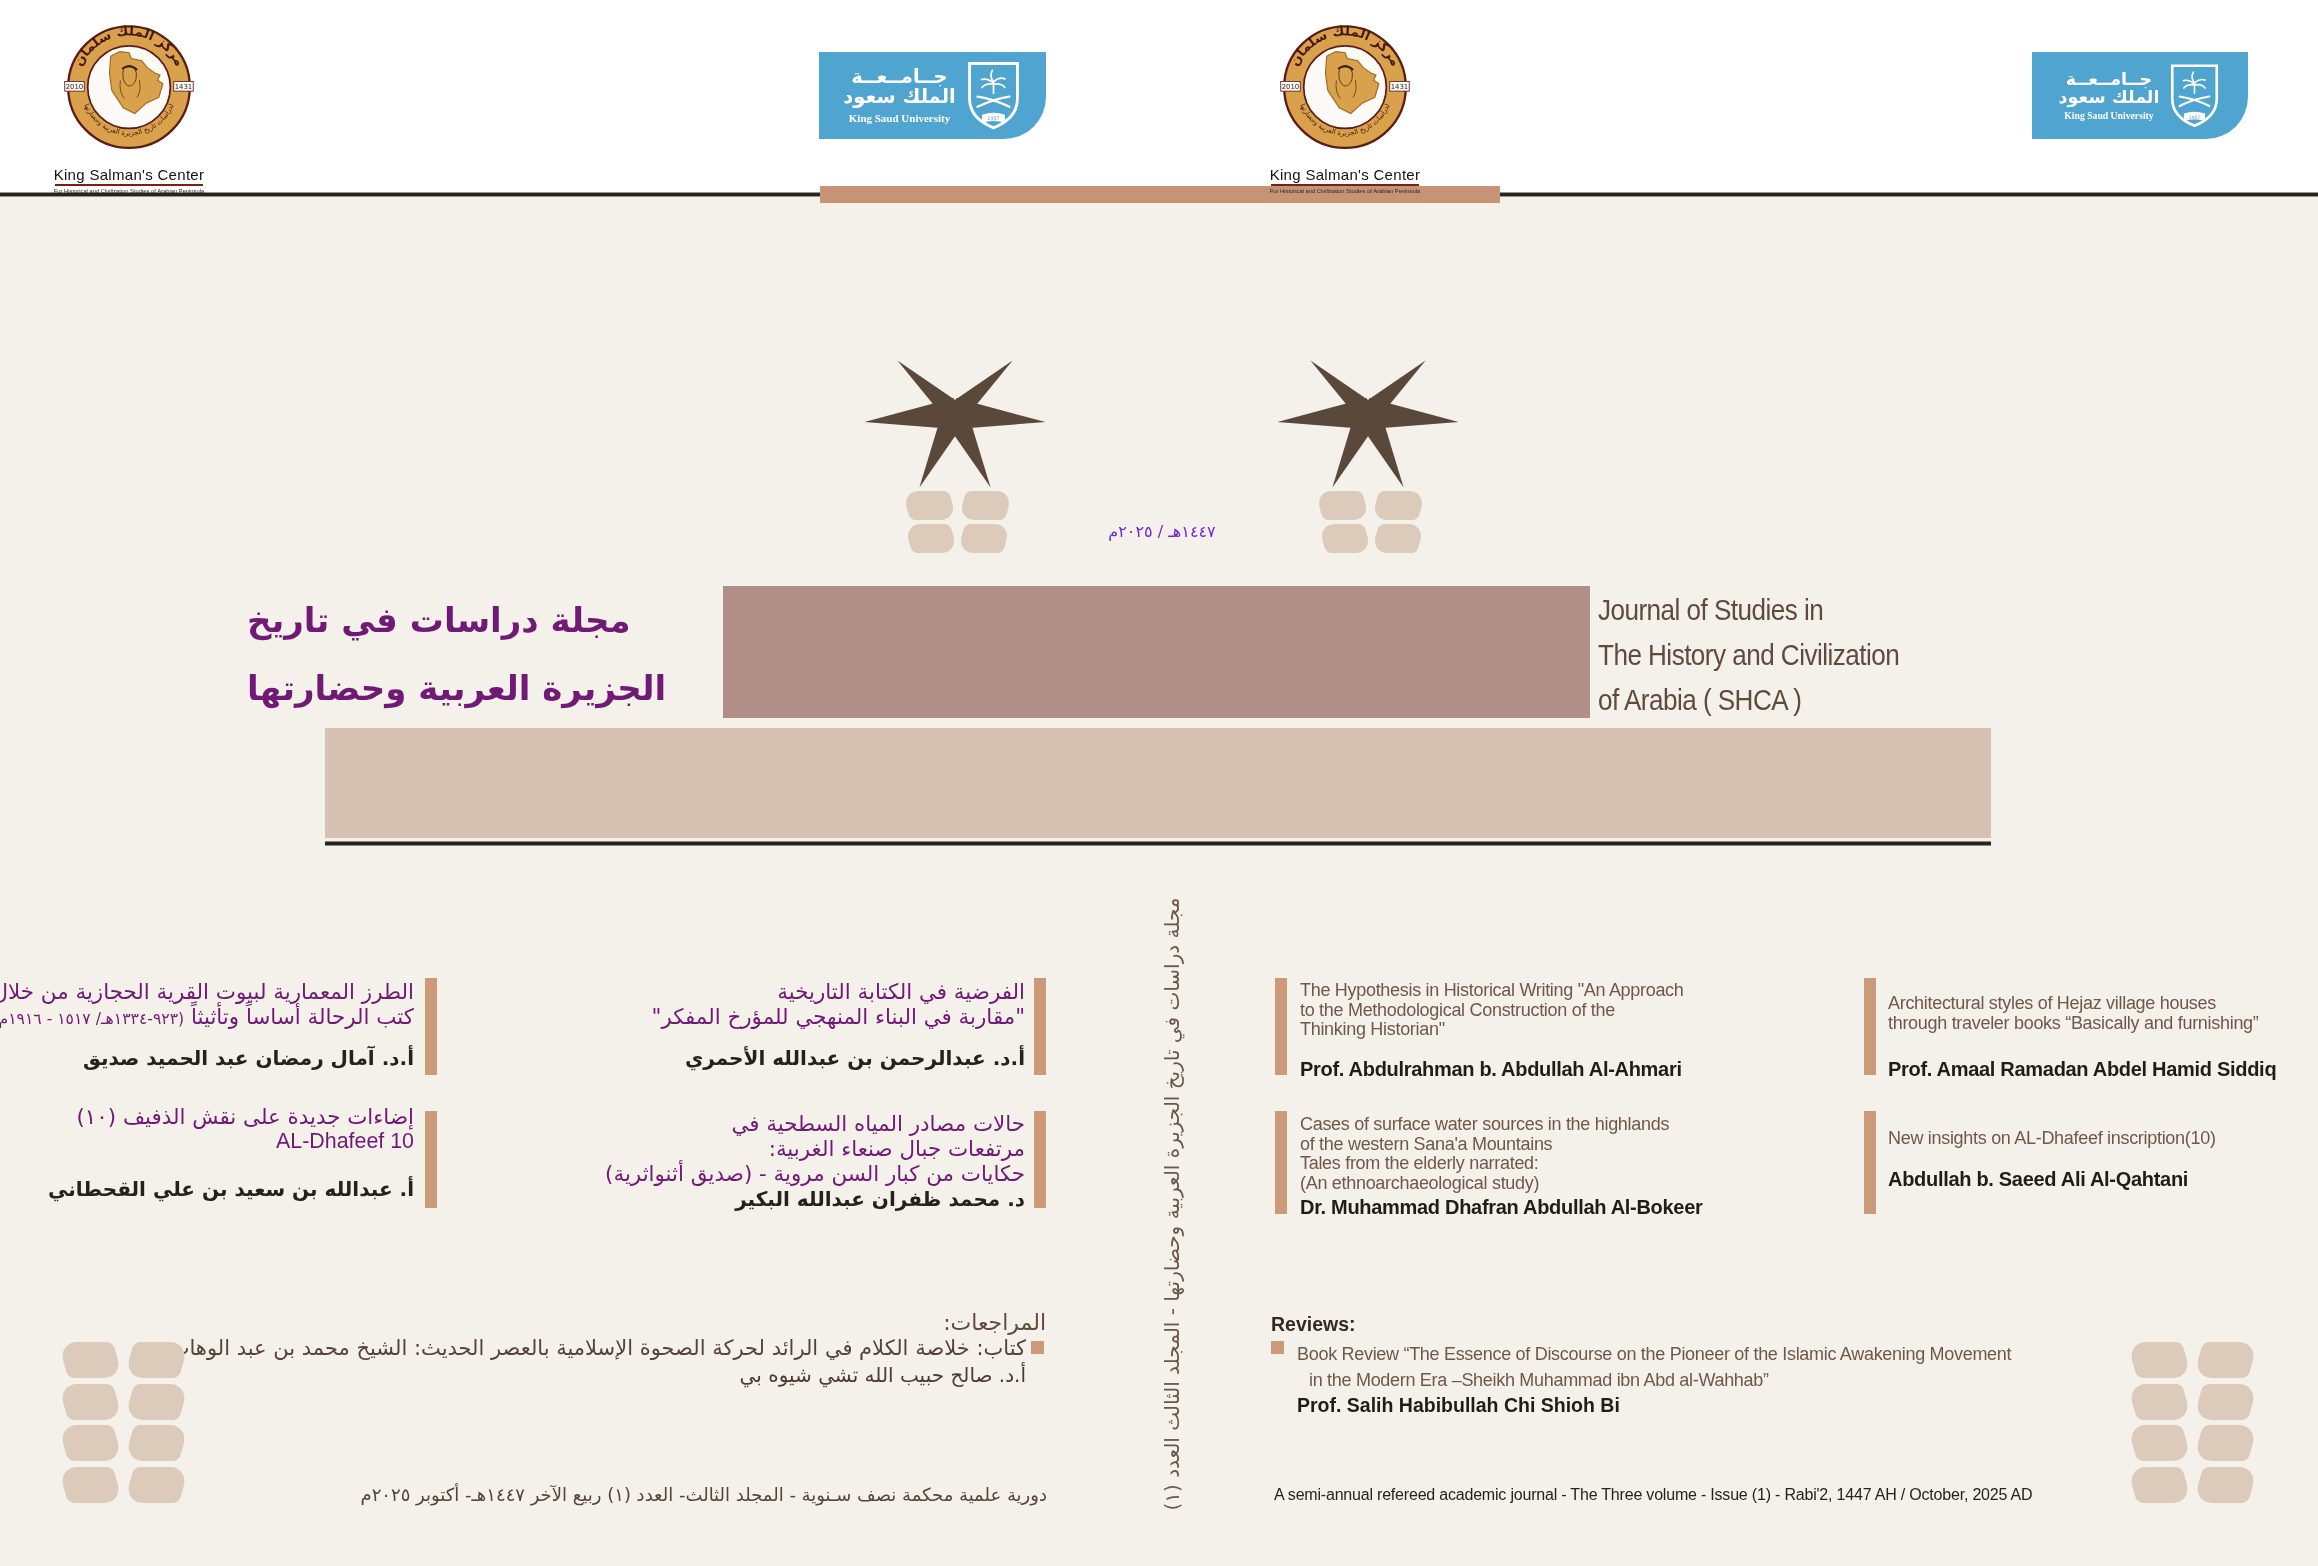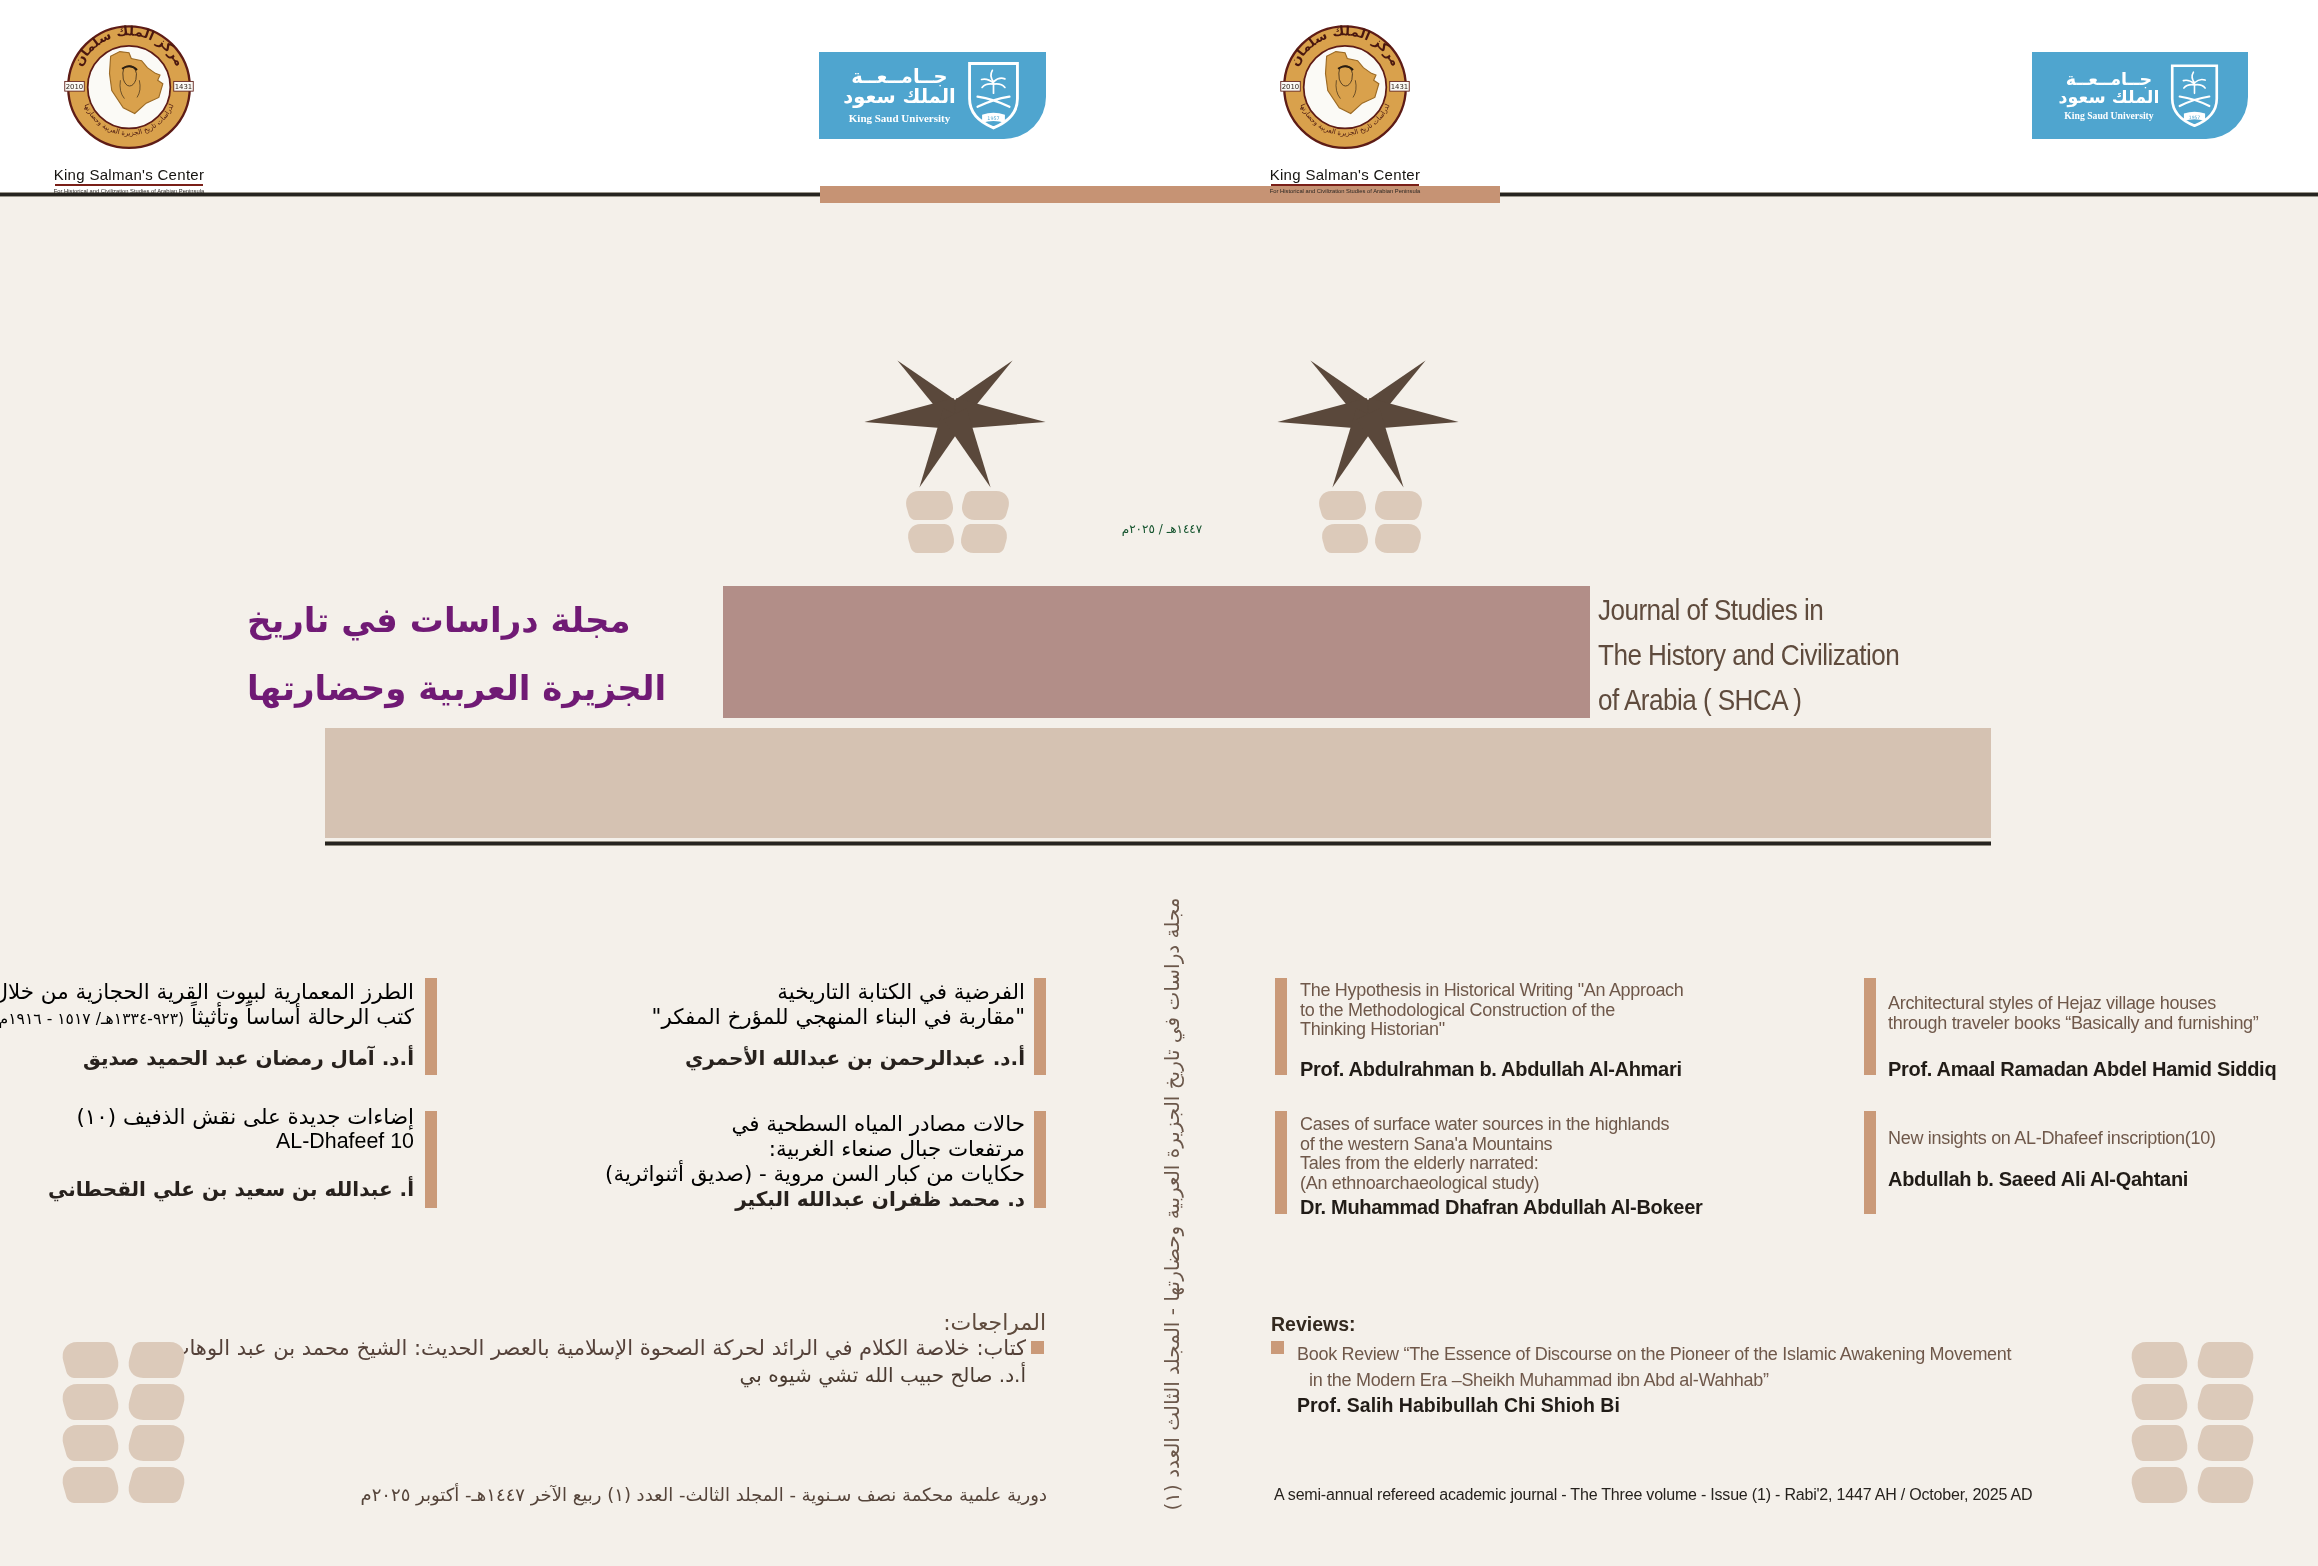--- a/index.html
+++ b/index.html
@@ -24,37 +24,37 @@
   .wing{position:absolute;top:0;background:#dccaba;}
   .vrow{position:absolute;}
   .vrow .wing{width:46%;height:100%;}
   .vrow .wing.l{left:0;transform:skewX(16deg);border-radius:17px 5.2px 17px 5.2px;}
   .vrow .wing.r{right:0;transform:skewX(-16deg);border-radius:5.2px 17px 5.2px 17px;}
   .deco{width:121px;height:162px;}
   .deco .row{position:absolute;left:0;width:121px;height:36px;}
   .deco .wing{width:55px;height:36px;}
   .deco .wing.l{left:0;transform:skewX(16deg);border-radius:19.5px 5.8px 19.5px 5.8px;}
   .deco .wing.r{right:0;transform:skewX(-16deg);border-radius:5.8px 19.5px 5.8px 19.5px;}
-  .date-note{left:1097px;top:522px;width:130px;text-align:center;font-size:12px;color:#14532d;direction:rtl;}
+  .date-note{left:1097px;top:522px;width:130px;text-align:center;font-size:16px;color:#6d28d9;direction:rtl;}
   
   .mauve-rect{left:723px;top:586px;width:867px;height:132px;background:#b28e88;}
   .tan-rect{left:325px;top:728px;width:1666px;height:110px;background:#d5c2b2;}
   .hline2{left:325px;top:841px;width:1666px;height:2.6px;background:#262420;border-top:0.6px solid #8d887c;border-bottom:0.6px solid #8d887c;}
   .title-ar{left:247px;top:586px;width:463px;direction:rtl;text-align:left;font-size:34px;font-weight:bold;color:#701a75;line-height:68px;}
   .title-ar div{white-space:nowrap;}
   .title-en{left:1598px;top:588px;width:454px;font-family:"Liberation Sans",sans-serif;font-size:29px;font-weight:500;
             color:#5f4b3d;line-height:45px;letter-spacing:-0.6px;transform:scaleX(.9);transform-origin:left top;}
   
   .spine{left:1126px;top:902px;width:91px;height:604px;}
   .spine span{position:absolute;left:50%;top:50%;transform:translate(-50%,-50%) rotate(-90deg);
               white-space:nowrap;direction:rtl;font-size:20px;color:#6b574a;}
   
   .bar{width:12.3px;background:#ca9a79;}
   .art-ar{direction:rtl;text-align:right;}
-  .art-ar .t{font-size:21.4px;color:#000000;line-height:25px;white-space:nowrap;}
+  .art-ar .t{font-size:21.4px;color:#701a75;line-height:25px;white-space:nowrap;}
   .art-ar .t .note{font-size:15.6px;}
   .art-ar .a{font-size:20px;font-weight:bold;color:#27211d;white-space:nowrap;}
   .art-en{font-family:"Liberation Sans",sans-serif;text-align:left;}
   .art-en .t{font-size:18px;color:#6f584a;line-height:19.5px;letter-spacing:-0.3px;white-space:nowrap;}
   .art-en .a{font-size:20px;font-weight:bold;color:#211c17;letter-spacing:-0.3px;white-space:nowrap;}
   .bullet{width:13px;height:13px;background:#ca9a79;}
   .rev-head-ar{font-size:22px;font-weight:500;color:#5f4b3d;direction:rtl;text-align:right;}
   .rev-title-ar{font-size:21px;color:#55423a;direction:rtl;text-align:right;white-space:nowrap;}
   .rev-author-ar{font-size:20px;color:#4a3b31;direction:rtl;text-align:right;}
   .rev-head-en{font-family:"Liberation Sans",sans-serif;font-size:19.5px;font-weight:bold;color:#33291f;}

